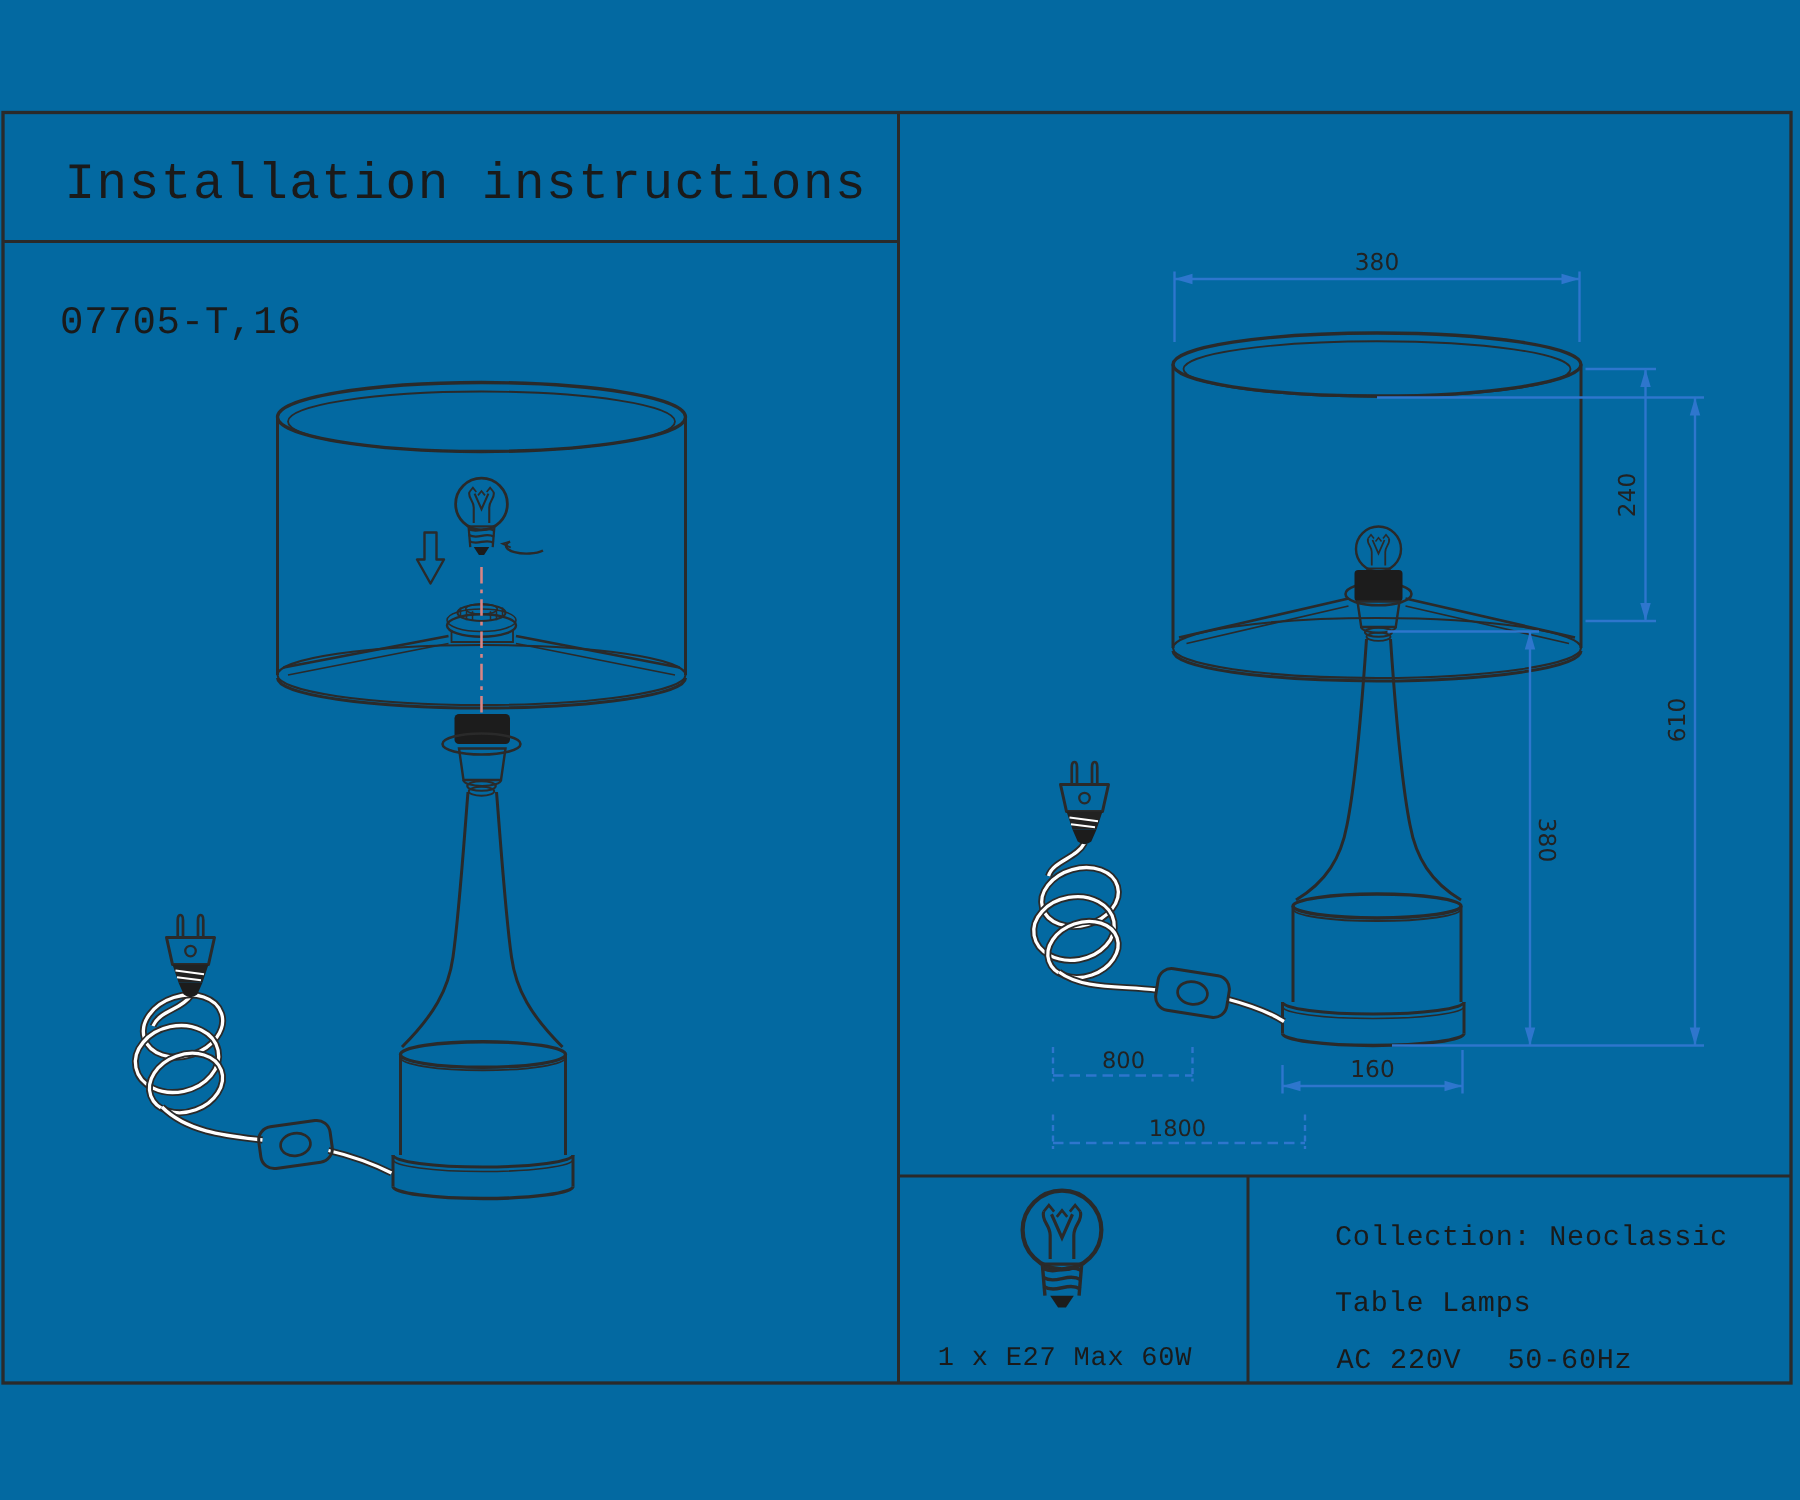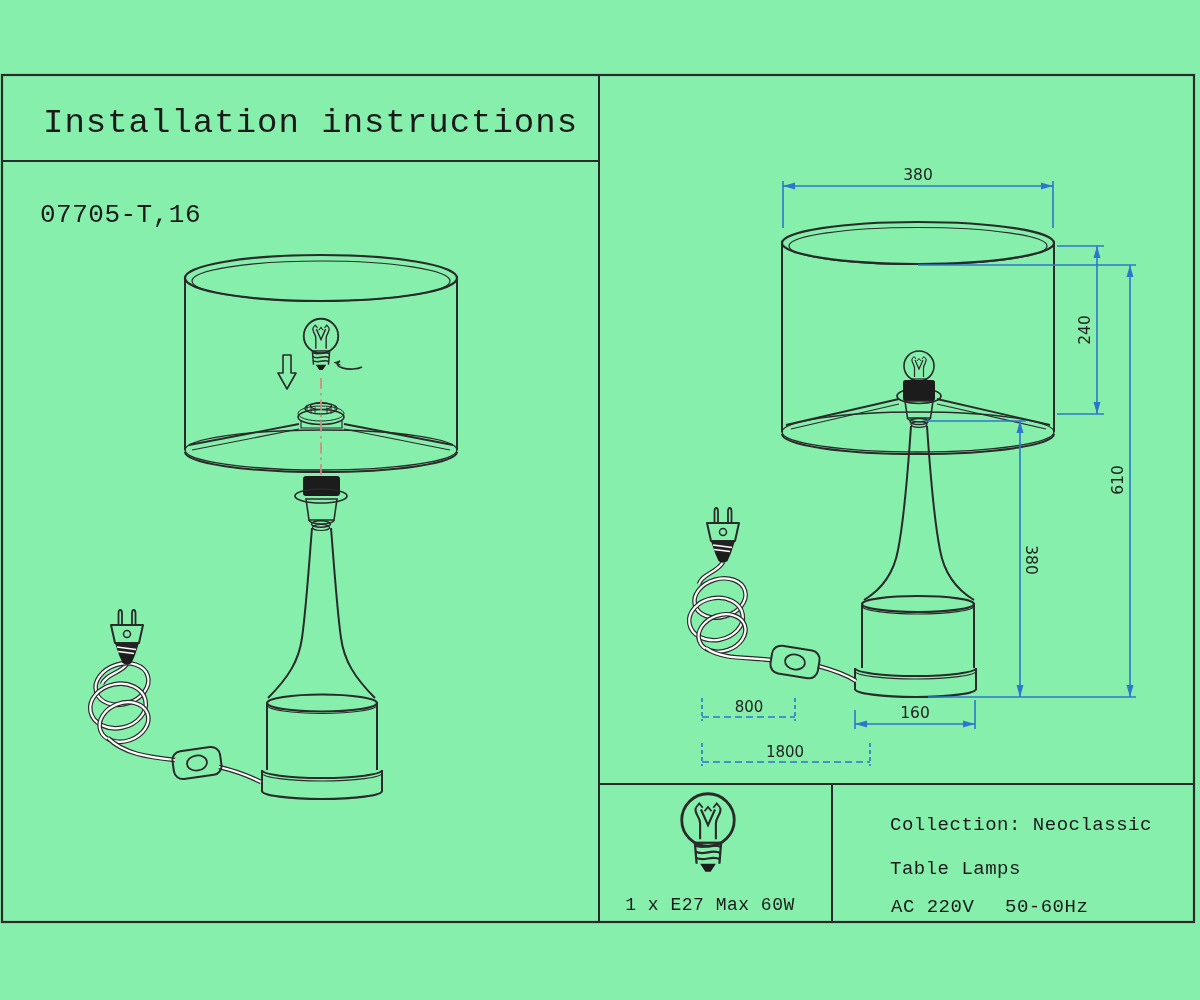--- a/index.html
+++ b/index.html
@@ -1,16 +1,16 @@
 <!DOCTYPE html>
 <html><head>
 <meta charset="utf-8">
 <style>
   html,body{margin:0;padding:0;background:#ffffff;}
-  .page{position:relative;width:1200px;height:1000px;background:#86efac;overflow:hidden;}
+  .page{position:relative;width:1200px;height:1000px;background:#0369a1;overflow:hidden;}
   svg{position:absolute;left:0;top:0;}
   .ink{stroke:#2a2a2a;fill:none;}
   .t-mono{font-family:"Liberation Mono", monospace;fill:#1a1a1a;}
   .t-dim{font-family:"DejaVu Sans", sans-serif;fill:#222222;}
   text{user-select:none;}
 </style>
 </head>
 <body>
 
 <div class="page">

